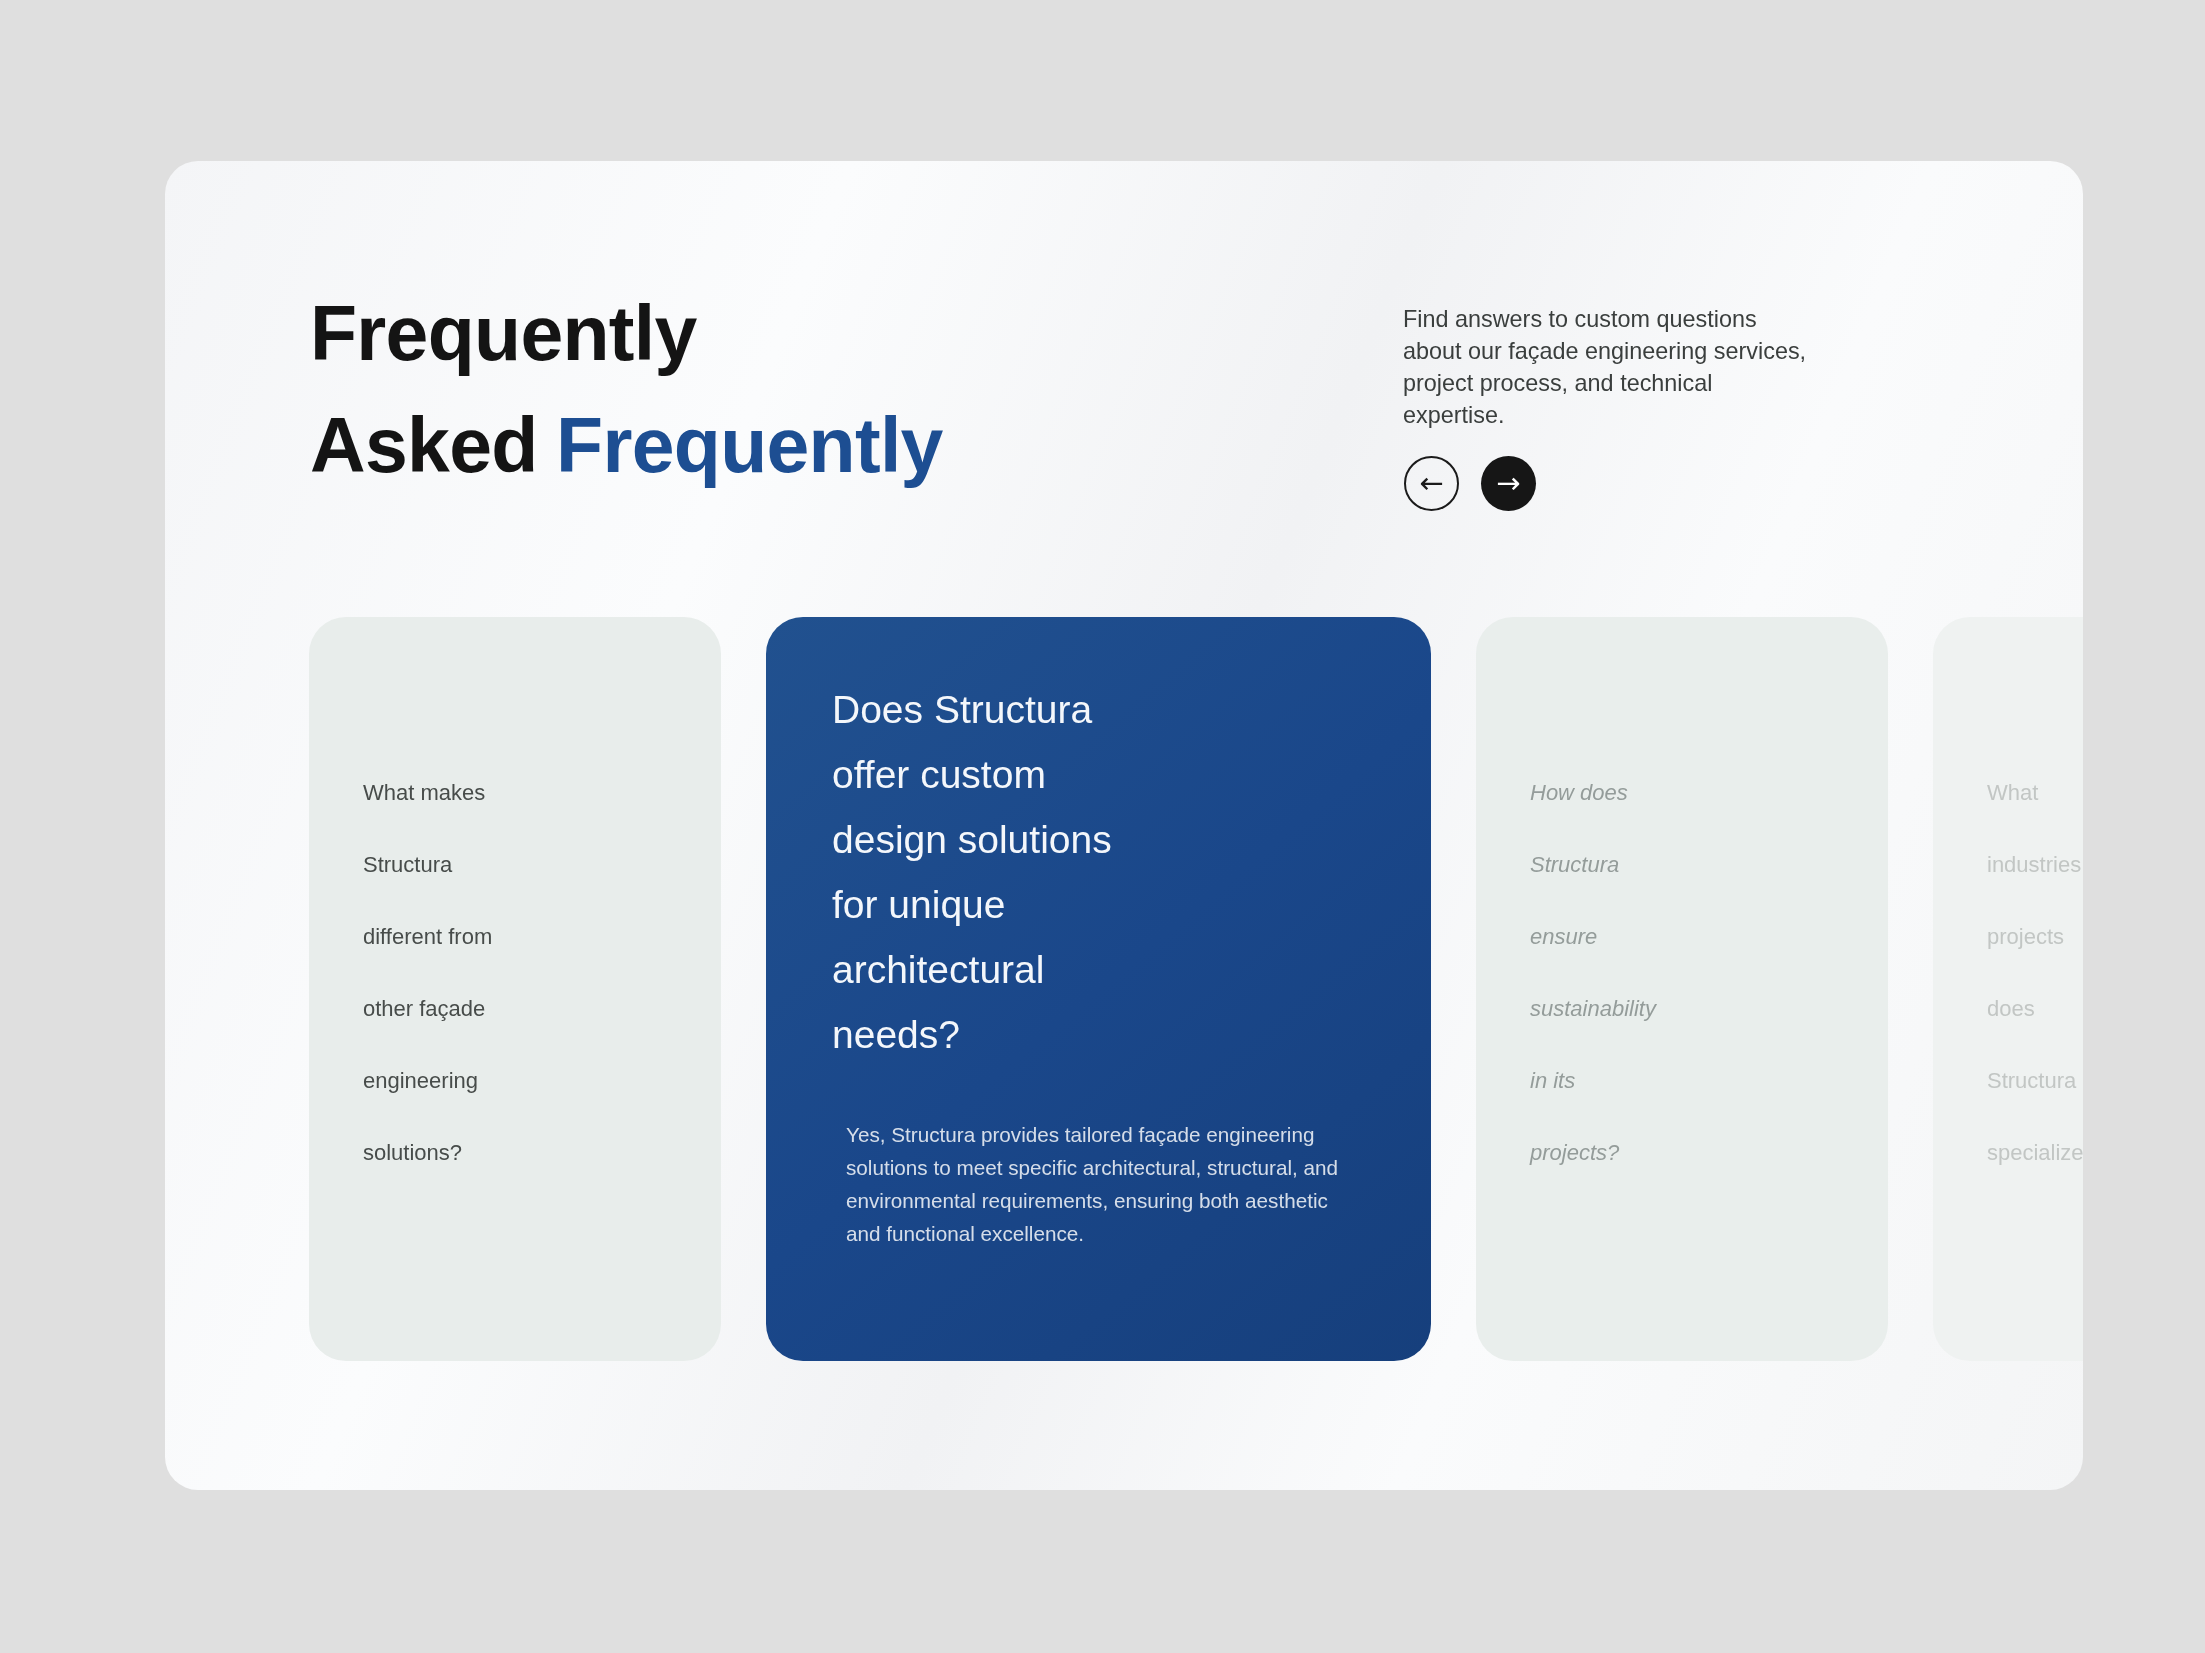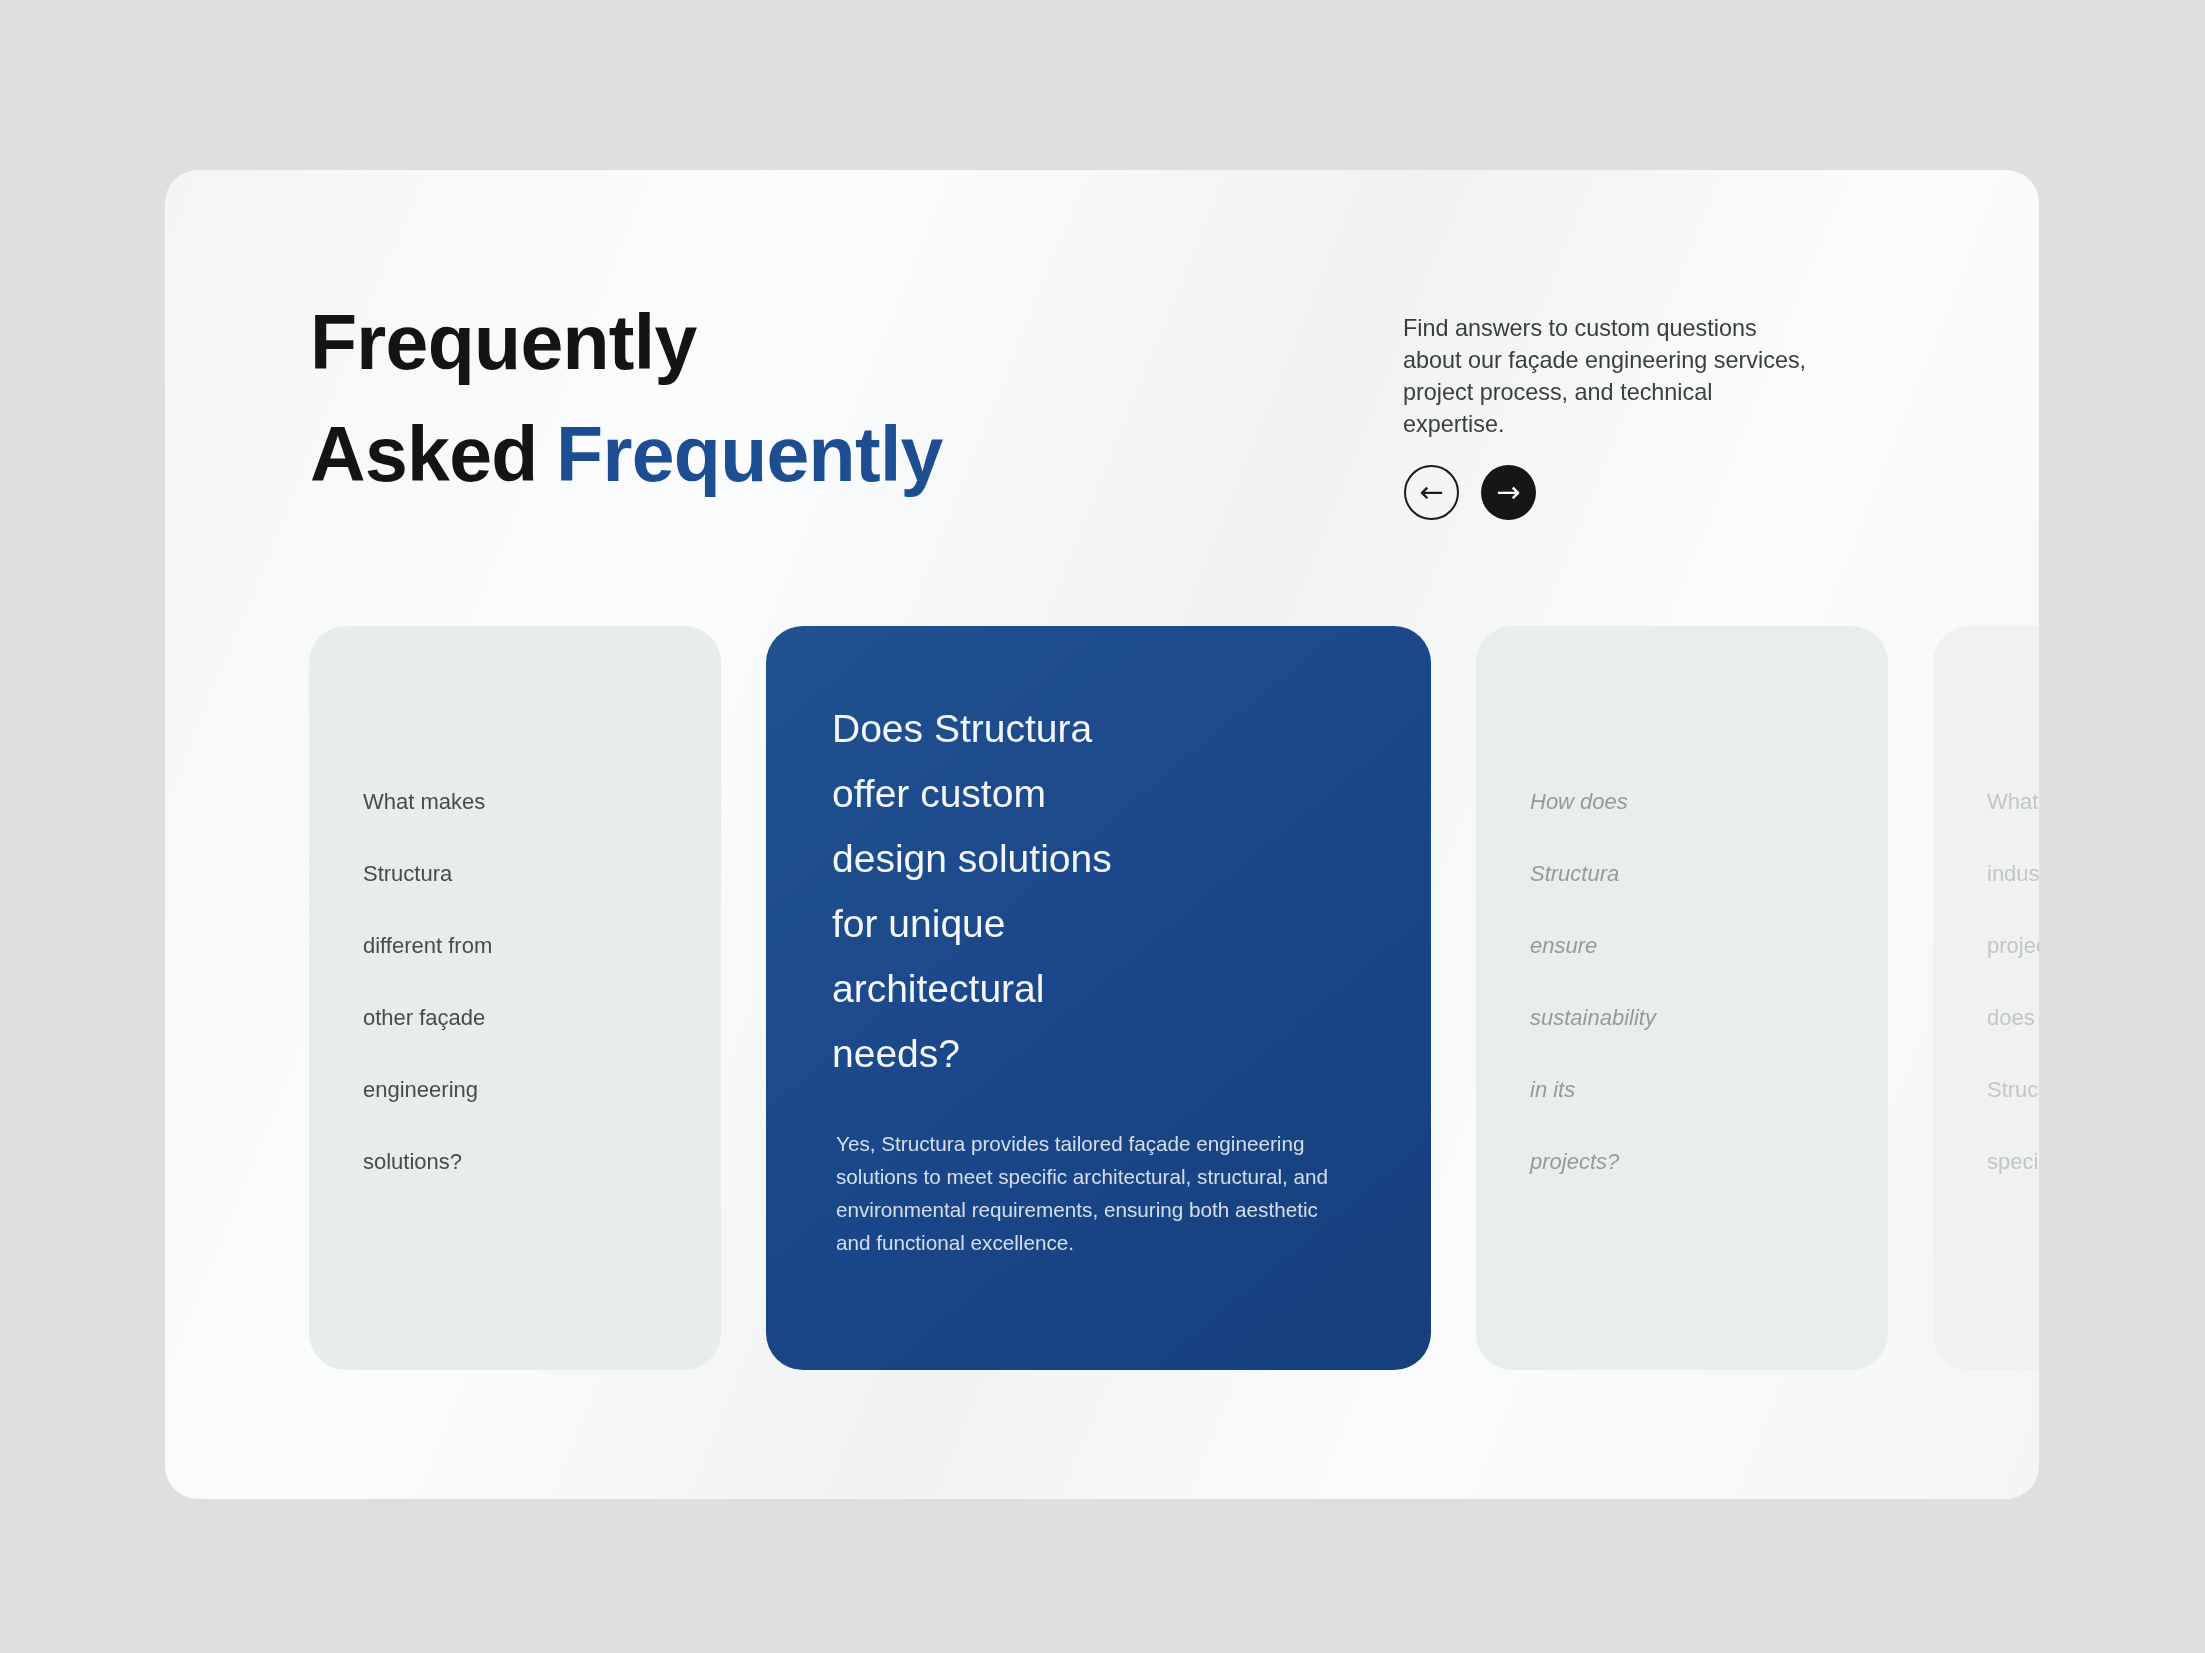--- a/index.html
+++ b/index.html
@@ -1,23 +1,24 @@
 <!DOCTYPE html>
 <html style="font-size:11px"><head>
 <meta charset="utf-8">
 <style>
   html,body{margin:0;padding:0;width:2205px;height:1654px;}
   body{font-family:"Liberation Sans", sans-serif; background:#dfdfdf; position:relative; overflow:hidden;}
 
   .page{position:absolute; inset:0;}
 
   .panel{
-    position:absolute; left:165px; top:170px; width:1874px; height:1329px;
+    position:absolute; left:165px; top:161px; width:1874px; height:1329px;
     border-radius:33px; overflow:hidden;
     background:linear-gradient(112deg,#f4f5f7 0%,#fbfcfd 28%,#f1f2f4 52%,#fafbfc 72%,#f4f5f6 100%);
+    padding-left:44px;
   }
 
   
   .title{
     position:absolute; left:145px; top:116px; margin:0;
     font-size:77px; line-height:112px; font-weight:600; letter-spacing:-0.7px;
     color:#141414; white-space:pre-line;
   }
   .title-accent{color:#1d4e92; margin-left:0.24em;}
 
@@ -52,21 +53,21 @@
     padding:0 34px 37px 66px;
   }
 
   .q{margin:0; font-size:22px; line-height:72px; font-weight:400; white-space:pre-line;}
   .q-dark{color:#474c4a;}
   .q-mid{color:#949c9a;}
   .q-faint{color:#c2c6c4;}
   .q-active{color:#f4f7fb; font-size:39px; line-height:65px; margin-bottom:37px;}
 
   .a{
-    margin:4px; font-size:20.7px; line-height:33px; max-width:572px;
+    margin:14px; font-size:20.7px; line-height:33px; max-width:572px;
     color:rgba(255,255,255,0.82); white-space:pre-line;
   }
 </style>
 </head>
 <body>
 
 <div class="page">
   <section class="panel">
 
     <h1 class="title"><span class="title-main">Frequently

